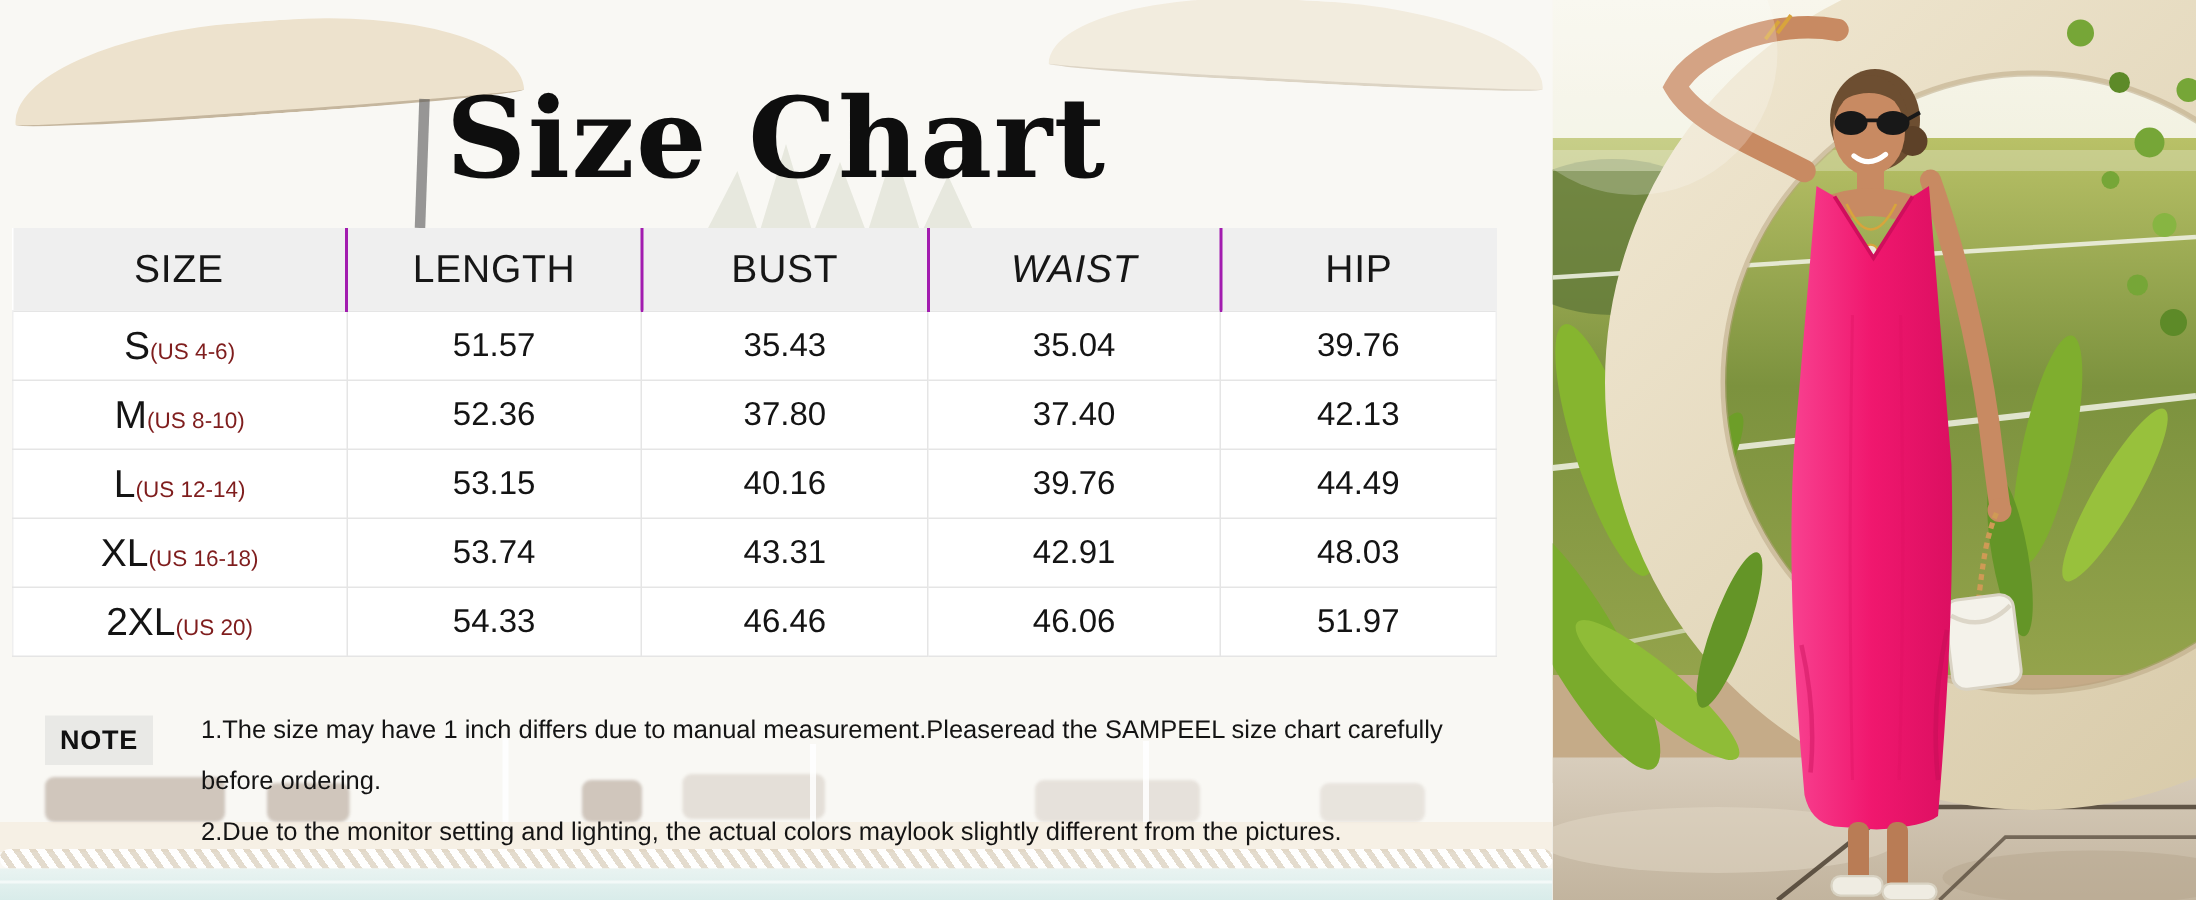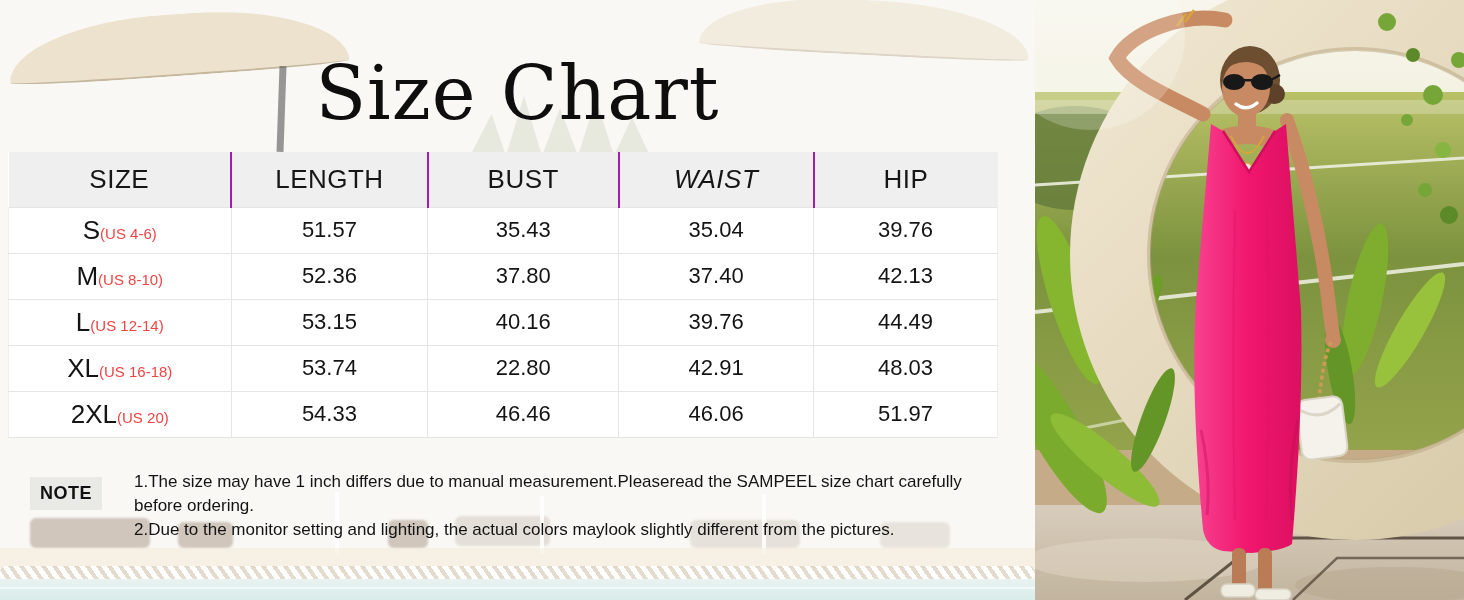--- a/index.html
+++ b/index.html
@@ -28,42 +28,42 @@
   .cream-band { position:absolute; left:0; top:548px; width:1035px; height:20px; background:rgba(244,234,216,.55); }
   .rope-band { position:absolute; left:0; top:566px; width:1035px; height:13px;
     background:repeating-linear-gradient(55deg, rgba(255,255,255,.95) 0 5px, rgba(210,196,174,.55) 5px 9px);
     border-radius:6px; }
   .pool-water { position:absolute; left:0; top:579px; width:1035px; height:21px;
     background:linear-gradient(#e9f3f1, #d9ecea); }
   .pool-water:before { content:""; position:absolute; left:0; top:8px; width:100%; height:2px; background:rgba(255,255,255,.6); }
 
   
   .title { position:absolute; left:0; top:50px; width:1035px; text-align:center;
-    font-family:"DejaVu Serif", serif; font-weight:400; font-size:74px; letter-spacing:1px; color:#0e0e0e; }
+    font-family:"DejaVu Serif", serif; font-weight:700; font-size:74px; letter-spacing:1px; color:#0e0e0e; }
 
   
   .size-table { position:absolute; left:8px; top:152px; width:990px; border-collapse:collapse; table-layout:fixed; background:#fff; }
   .size-table th { background:#efefef; height:55px; font-size:26px; font-weight:500; color:#161616;
     letter-spacing:.5px; border-left:2px solid #a21caf; }
   .size-table th:first-child { border-left:none; }
   .size-table th:nth-child(1){ width:22.5%; } .size-table th:nth-child(2){ width:19.9%; }
   .size-table th:nth-child(3){ width:19.3%; } .size-table th:nth-child(4){ width:19.7%;font-style:italic; }
   .size-table th:nth-child(5){ width:18.6%; }
   .size-table td { height:46px; text-align:center; vertical-align:middle; background:#fff;
     border:1px solid #e5e5e5; font-size:22px; color:#141414; }
   .size-table tr td:first-child { border-left:1px solid #efefef; }
   .size-table tr td:last-child { border-right:1px solid #efefef; }
   .sz-main { font-size:26px; color:#141414; }
-  .sz-note { font-size:15px; color:#ef4444; }
+  .sz-note { font-size:15px; color:#7f1d1d; }
 
   
   .note-row { position:absolute; left:30px; top:470px; width:980px; display:flex; gap:32px; align-items:flex-start; }
   .note-label { background:#e9e9e6; color:#111; font-weight:700; font-size:18px; letter-spacing:.5px;
     padding:6px 10px; margin-top:7px; }
-  .note-lines p { font-size:17px; color:#141414; line-height:24px; }
+  .note-lines p { font-size:17px; color:#141414; line-height:34px; }
 
   
   .photo-panel { position:absolute; left:1035px; top:0; width:429px; height:600px; overflow:hidden; }
   .photo-panel svg { display:block; width:429px; height:600px; }
 </style>
 </head>
 <body>
 
 <div class="canvas">
 
@@ -120,21 +120,21 @@
           <tr>
             <td><span class="sz-main">L</span><span class="sz-note">(US 12-14)</span></td>
             <td>53.15</td>
             <td>40.16</td>
             <td>39.76</td>
             <td>44.49</td>
           </tr>
           <tr>
             <td><span class="sz-main">XL</span><span class="sz-note">(US 16-18)</span></td>
             <td>53.74</td>
-            <td>22.80</td>
+            <td>43.31</td>
             <td>42.91</td>
             <td>48.03</td>
           </tr>
           <tr>
             <td><span class="sz-main">2XL</span><span class="sz-note">(US 20)</span></td>
             <td>54.33</td>
             <td>46.46</td>
             <td>46.06</td>
             <td>51.97</td>
           </tr>

